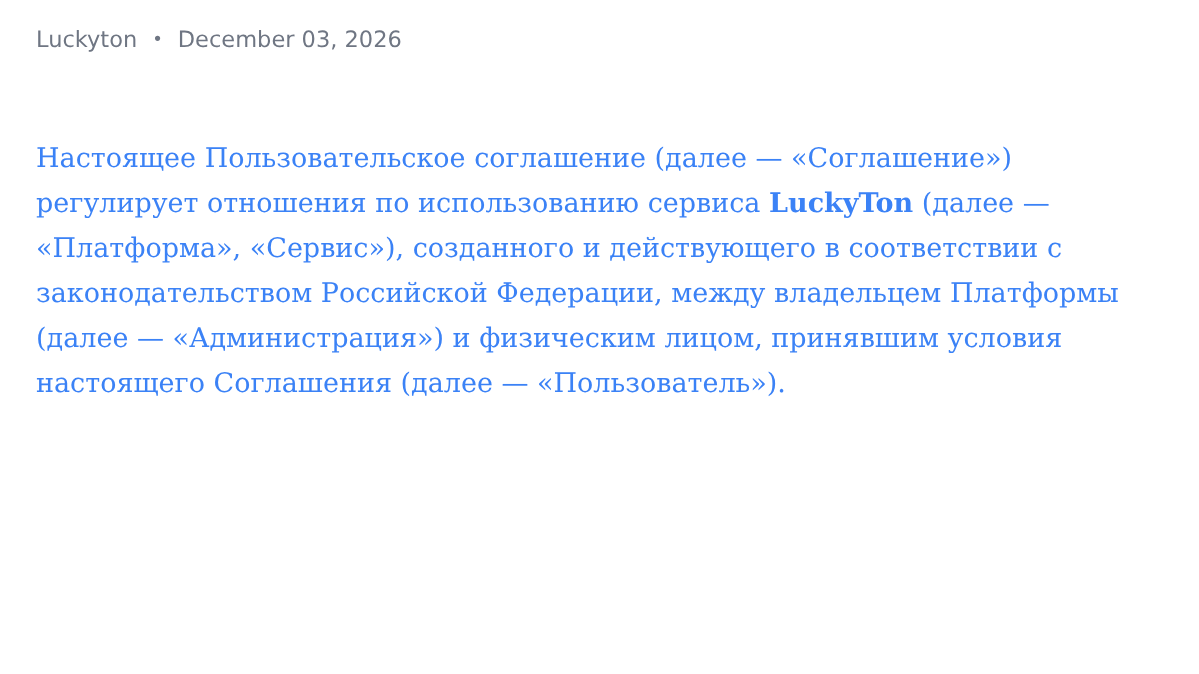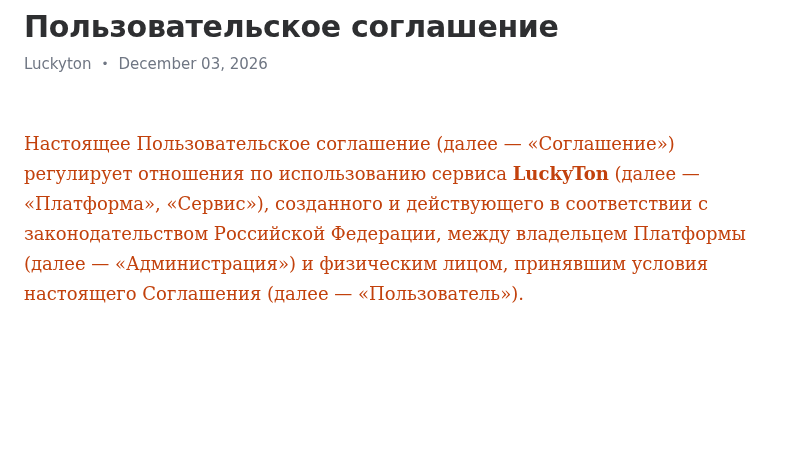--- a/index.html
+++ b/index.html
@@ -44,35 +44,34 @@
     font-size: 12px;
     line-height: 18px;
     color: #6f7683;
   }
   .article-body {
     margin-top: 56px;
     max-width: 726px;
     font-family: "DejaVu Serif", serif;
     font-size: 18px;
     line-height: 30px;
-    color: #c2410c;
+    color: #3b82f6;
   }
   .article-body p {
     margin: 0 0 13px 0;
   }
   .article-body b {
     font-weight: 700;
   }
 </style>
 </head>
 <body>
 
 <div class="page">
 
-  <h1 class="article-title">Пользовательское соглашение</h1>
 
   <div class="byline">
     <span class="author">Luckyton</span>
     <span class="sep">•</span>
     <span class="date">December 03, 2026</span>
   </div>
 
   <div class="article-body">
 
     <p><span>Настоящее Пользовательское соглашение (далее — «Соглашение») регулирует отношения по использованию сервиса </span><b>LuckyTon</b><span> (далее — «Платформа», «Сервис»), созданного и действующего в соответствии с законодательством Российской Федерации, между владельцем Платформы (далее — «Администрация») и физическим лицом, принявшим условия настоящего Соглашения (далее — «Пользователь»).</span></p>

